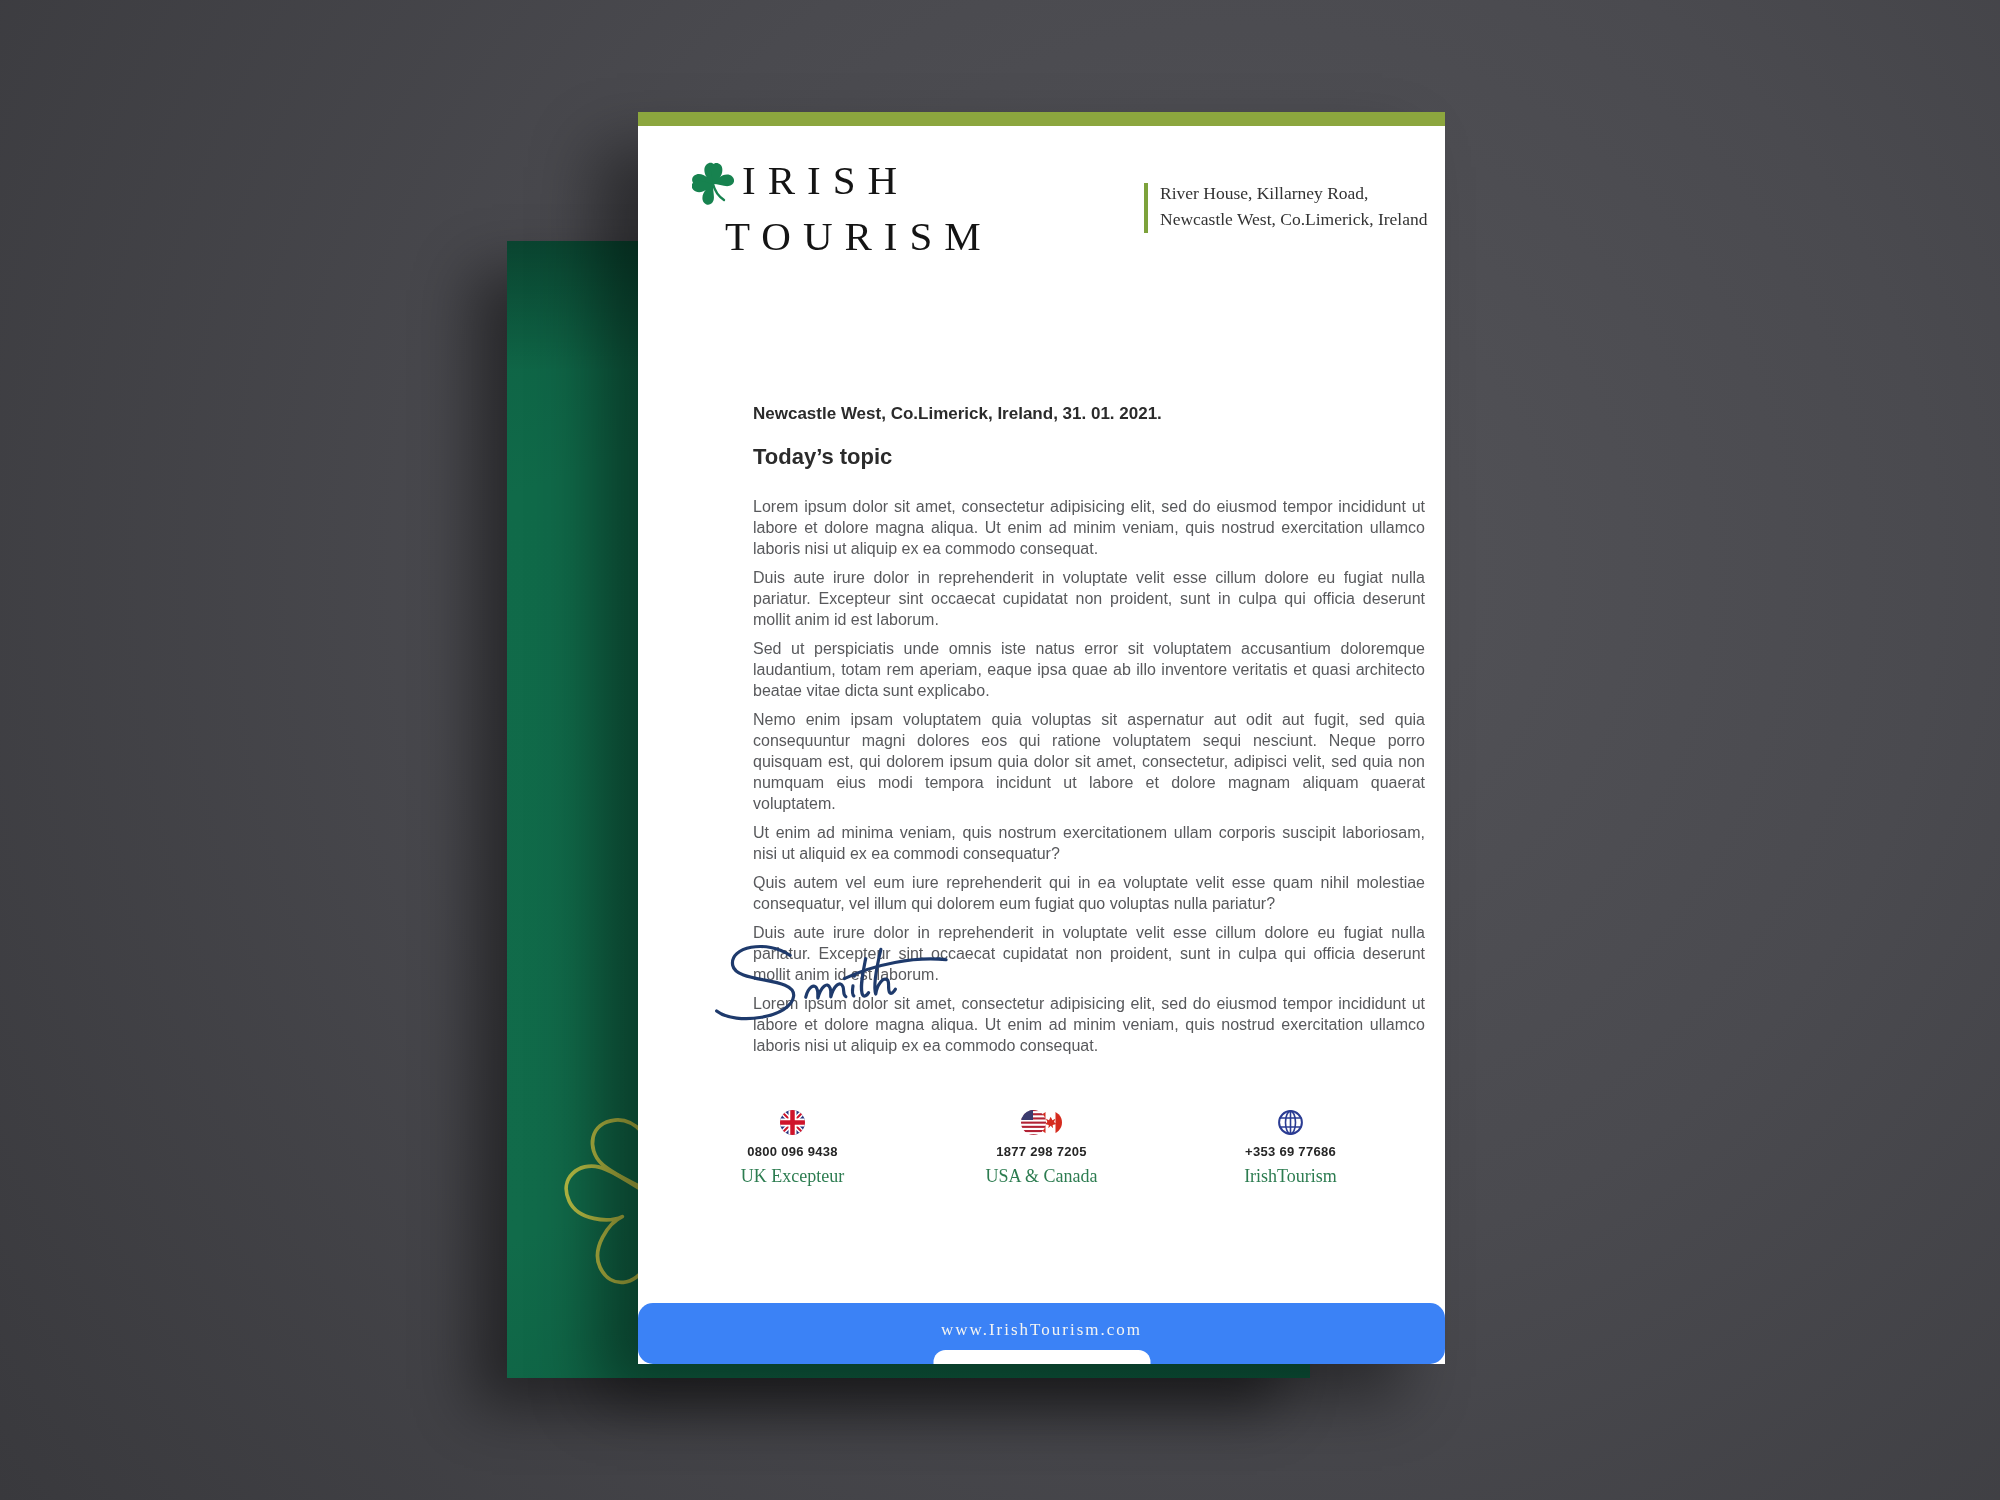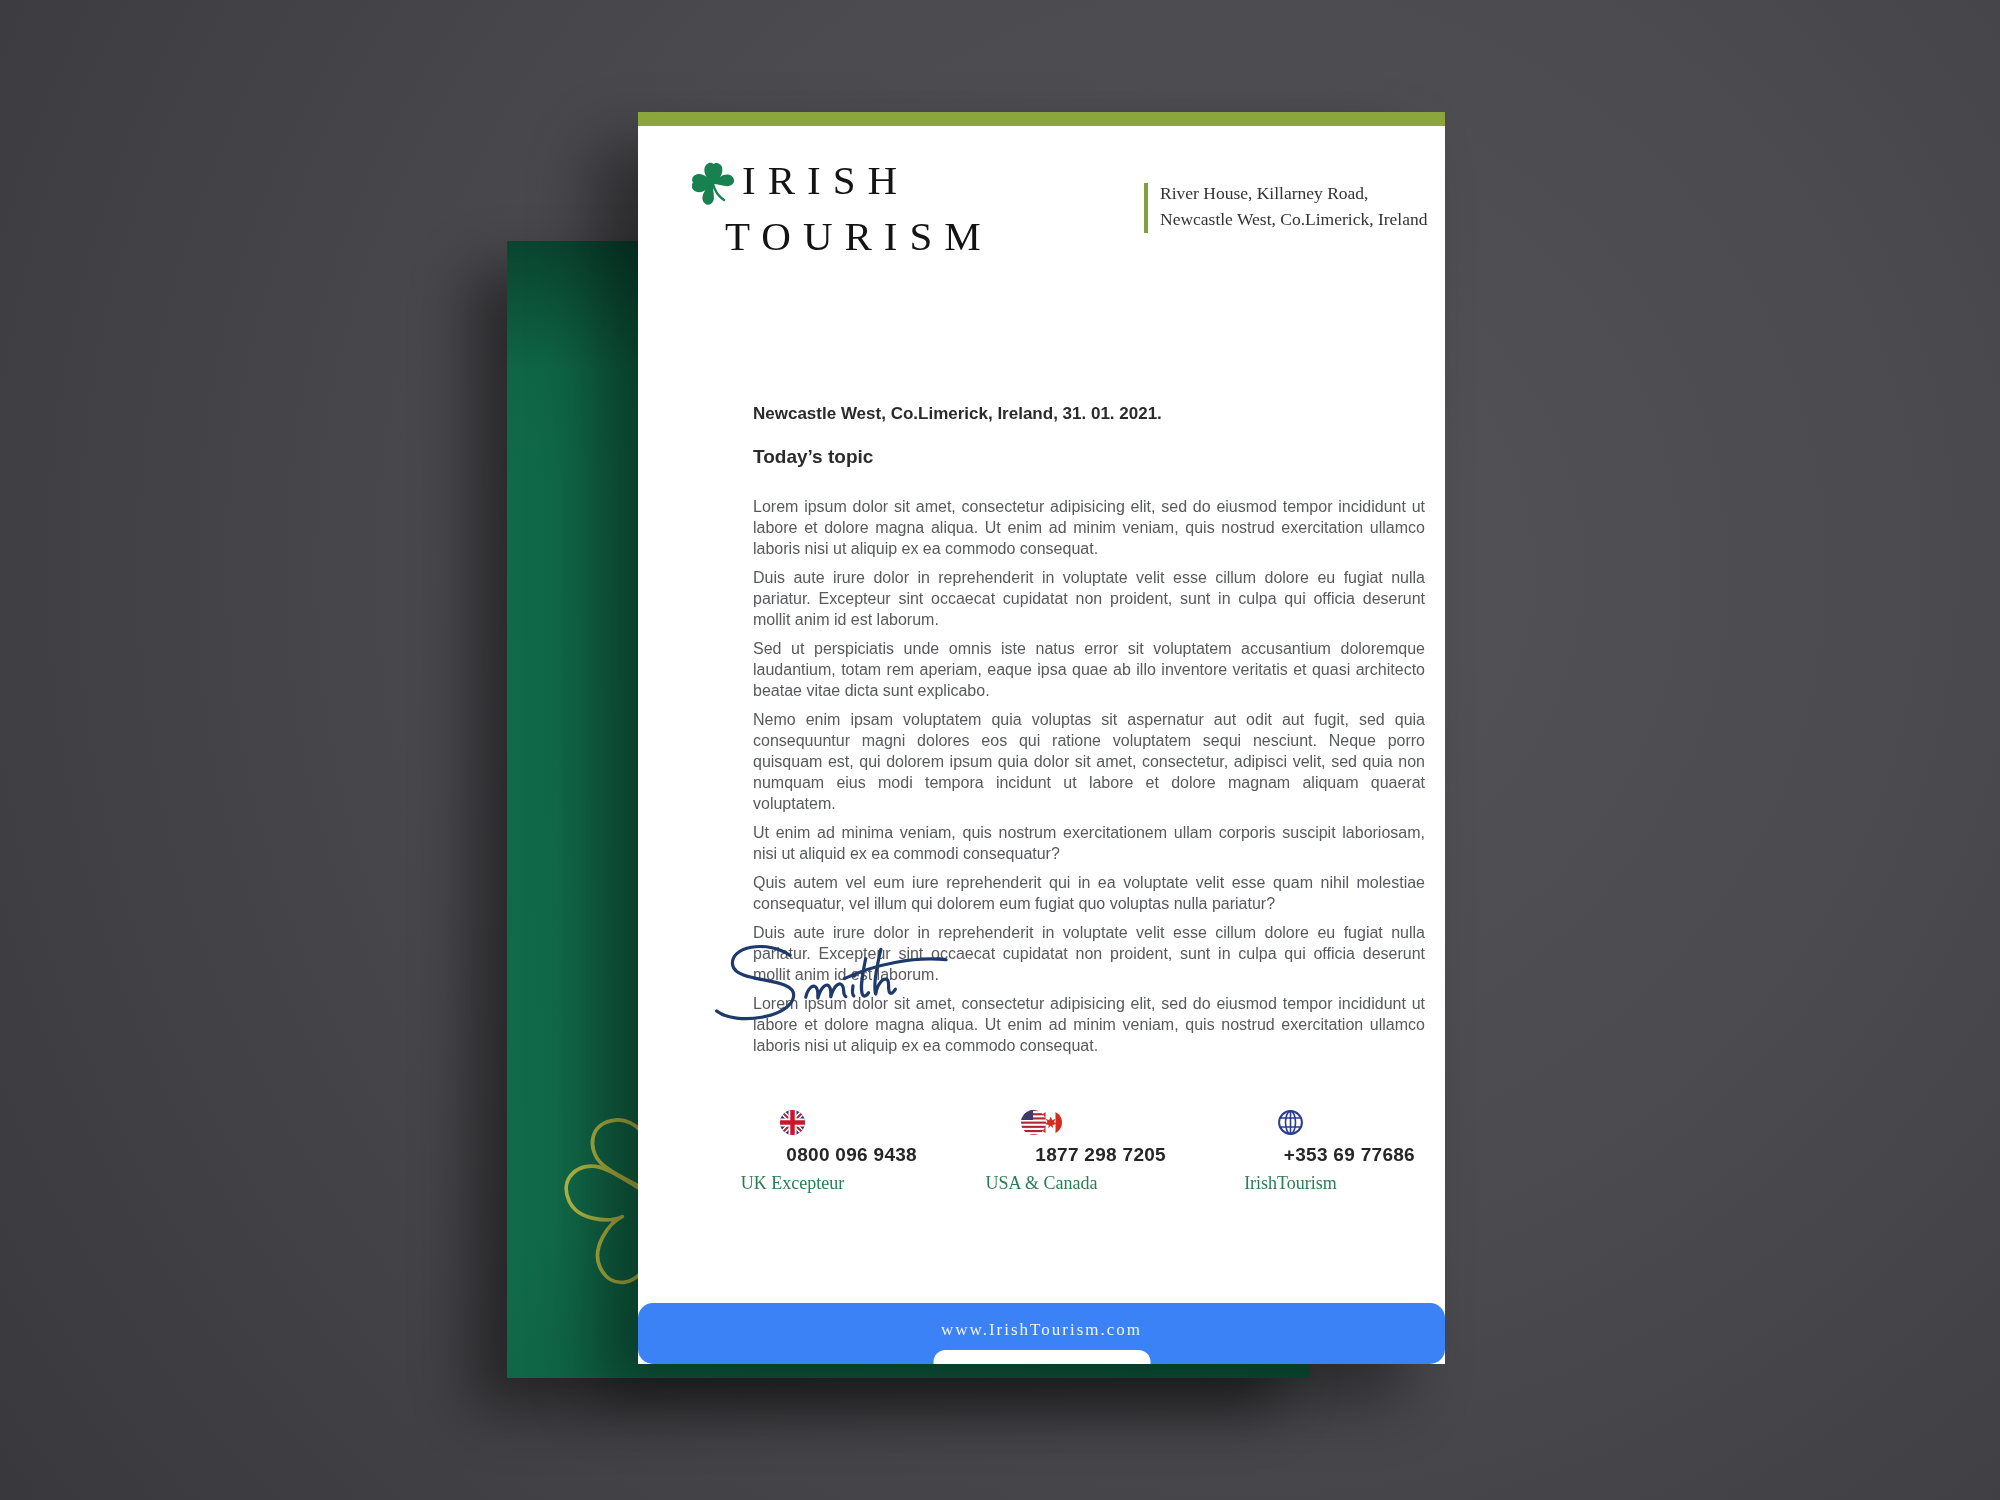--- a/index.html
+++ b/index.html
@@ -30,31 +30,31 @@
   .logo-row2{margin-left:33px;margin-top:8px;}
 
   
   .addr{position:absolute;left:506px;top:68px;display:flex;}
   .addr-bar{width:4px;height:50px;background:#7DA23B;margin-right:12px;margin-top:3px;}
   .addr-text{font-family:"Liberation Serif", serif;font-size:17.5px;line-height:26px;color:#333333;}
 
   
   .letter{position:absolute;left:72px;top:292px;width:672px;margin-left:43px;}
   .dateline{font-size:17px;font-weight:bold;color:#2b2b2b;line-height:20px;}
-  .subject{font-size:19px;font-weight:bold;color:#2b2b2b;line-height:20px;margin-top:23px;}
+  .subject{font-size:22px;font-weight:bold;color:#2b2b2b;line-height:20px;margin-top:23px;}
   .paras{margin-top:29px;}
   .paras p{margin:0 0 8px 0;font-size:16px;line-height:21px;color:#58595C;text-align:justify;}
 
   .signature{position:absolute;left:66px;top:816px;}
 
   
   .contacts{position:absolute;left:30px;right:30px;top:996px;display:grid;
             grid-template-columns:1fr 1fr 1fr;text-align:center;}
   .contact .icon{height:28px;display:flex;justify-content:center;align-items:center;}
-  .contact .phone{margin-top:8px;font-size:19px;font-weight:bold;color:#262626;letter-spacing:0.3px;text-align:right;}
+  .contact .phone{margin-top:8px;font-size:13px;font-weight:bold;color:#262626;letter-spacing:0.3px;}
   .contact .label{margin-top:7px;font-family:"Liberation Serif", serif;font-size:18px;color:#2C7C50;}
 
   
   .footer-bar{position:absolute;left:0;right:0;bottom:0;height:61px;background:#3b82f6;border-radius:15px;}
   .website{text-align:center;padding-top:17px;font-family:"Liberation Serif", serif;
            font-size:17px;letter-spacing:2px;color:#f4f4f2;}
   .footer-tab{position:absolute;left:50%;transform:translateX(-50%);bottom:0;width:217px;height:14px;
               background:#ffffff;border-radius:12px 12px 0 0;}
 </style>
 </head>

